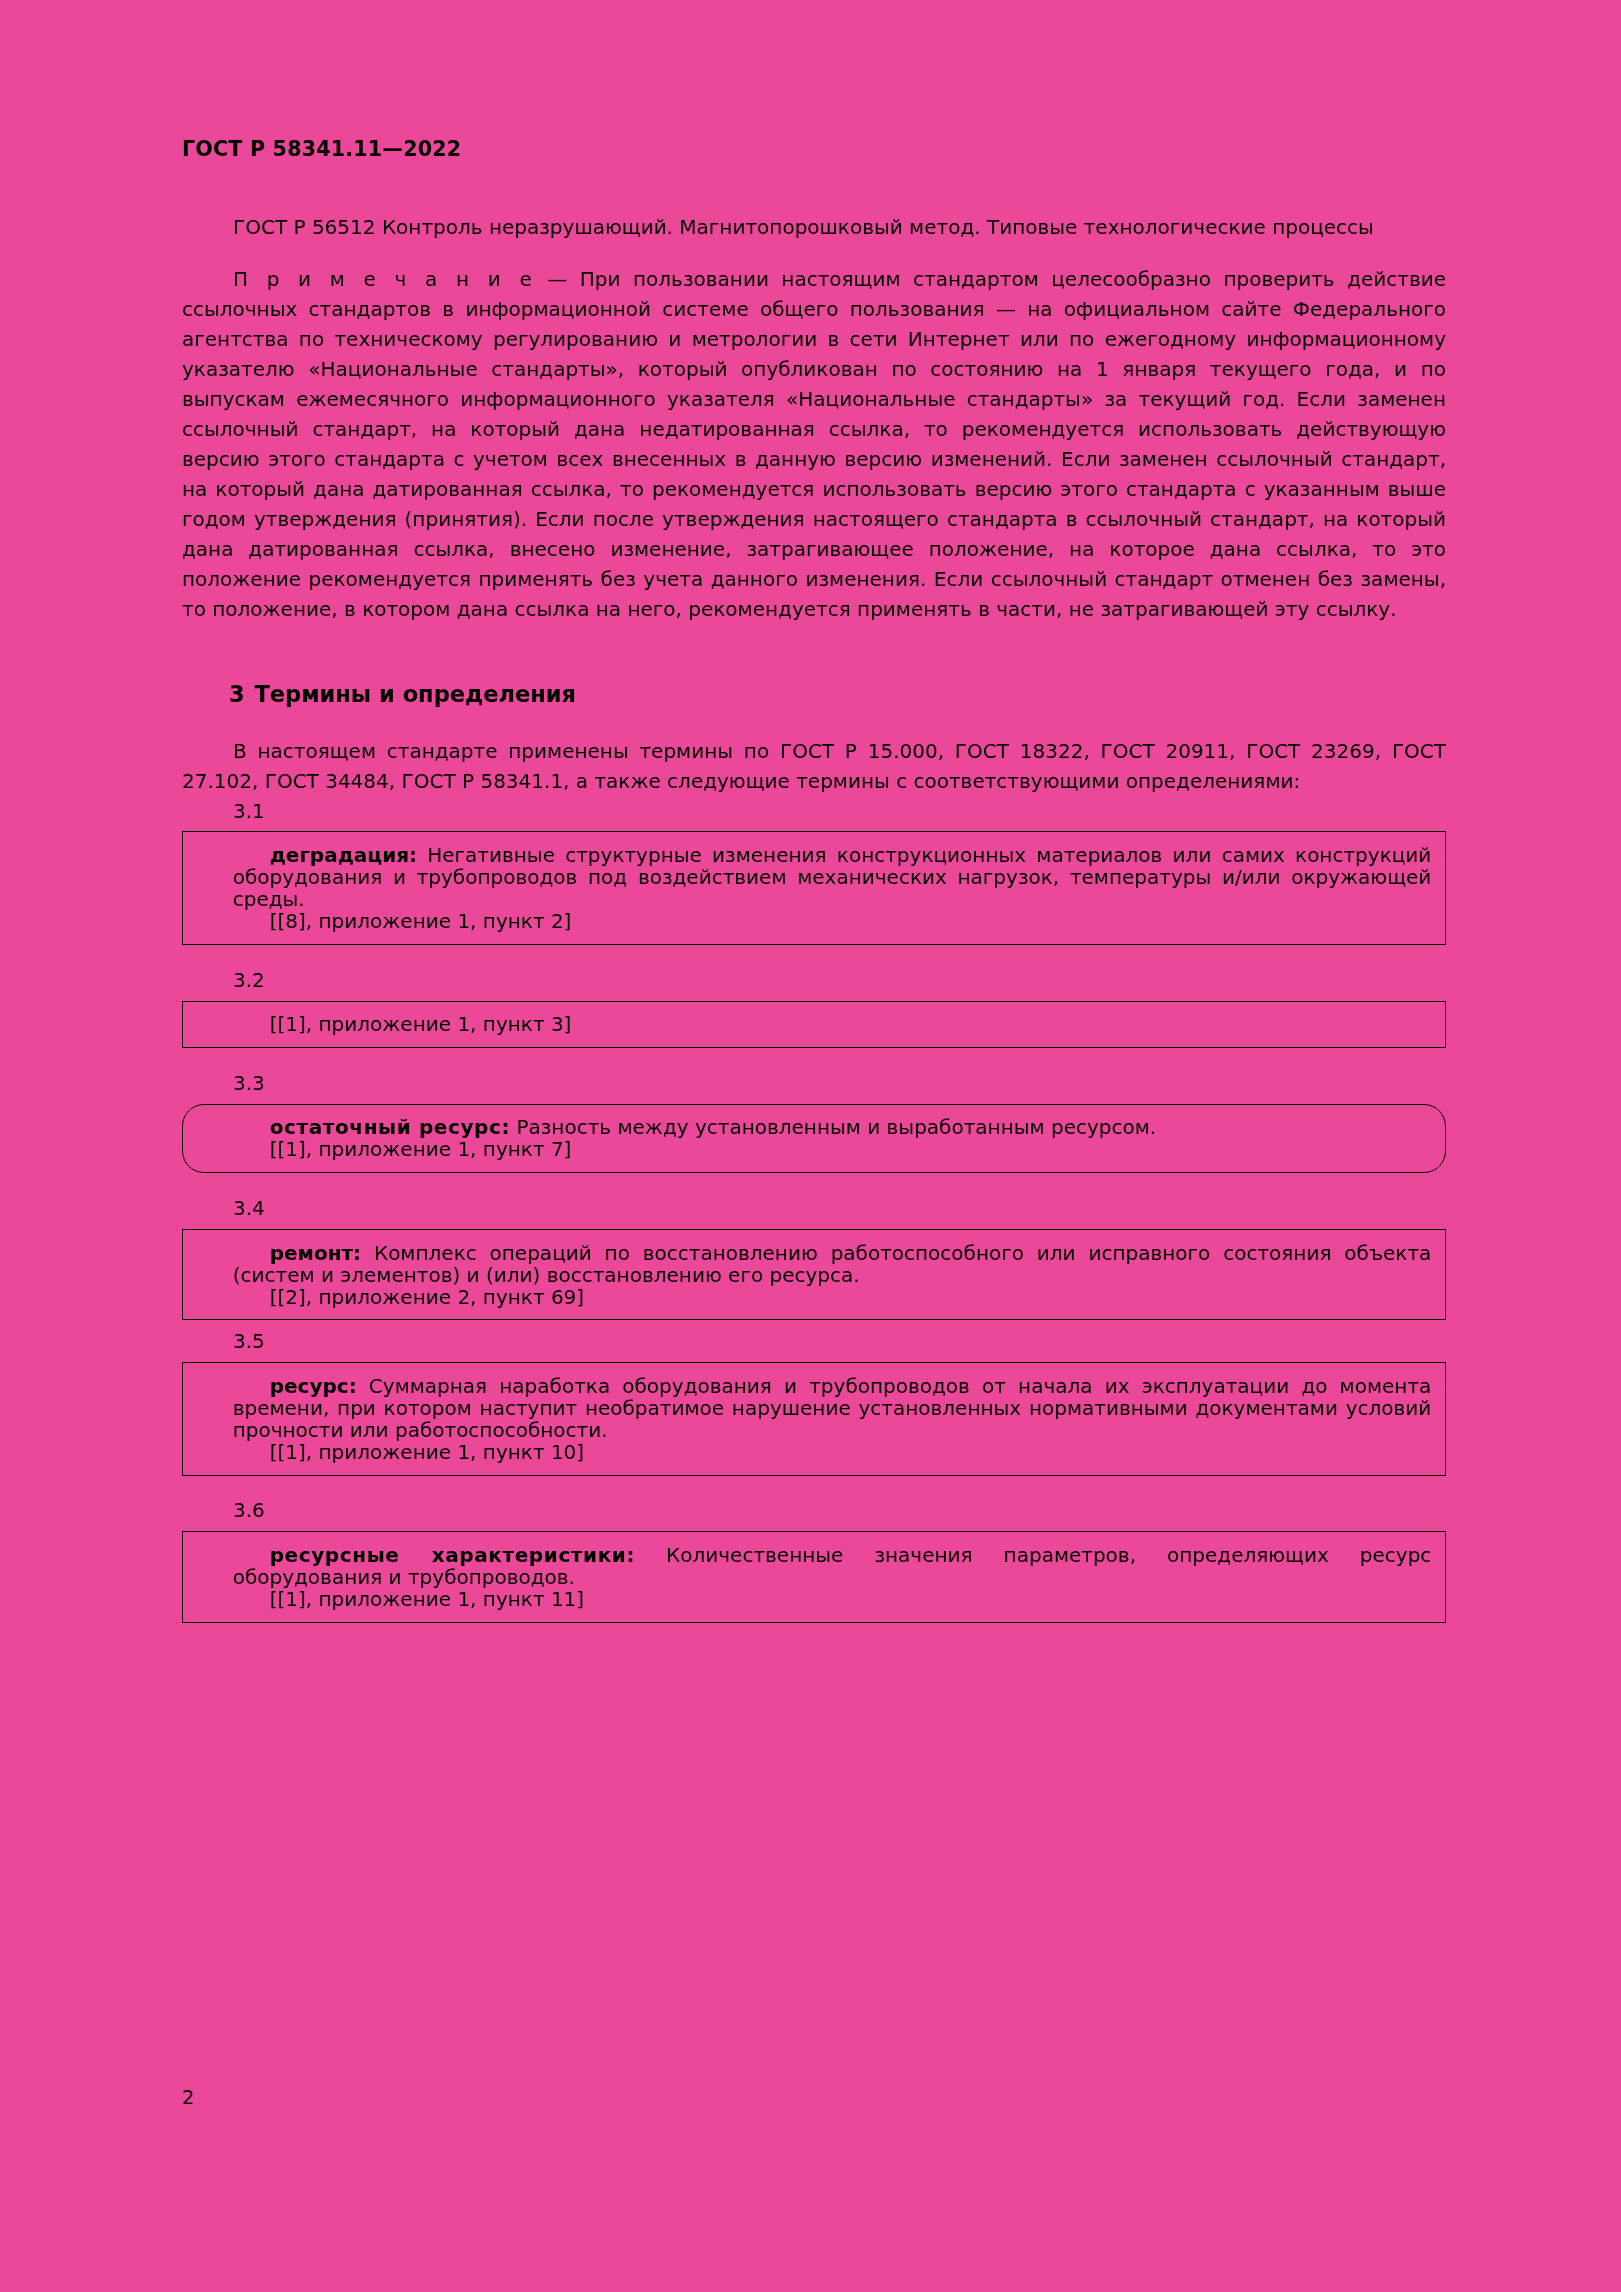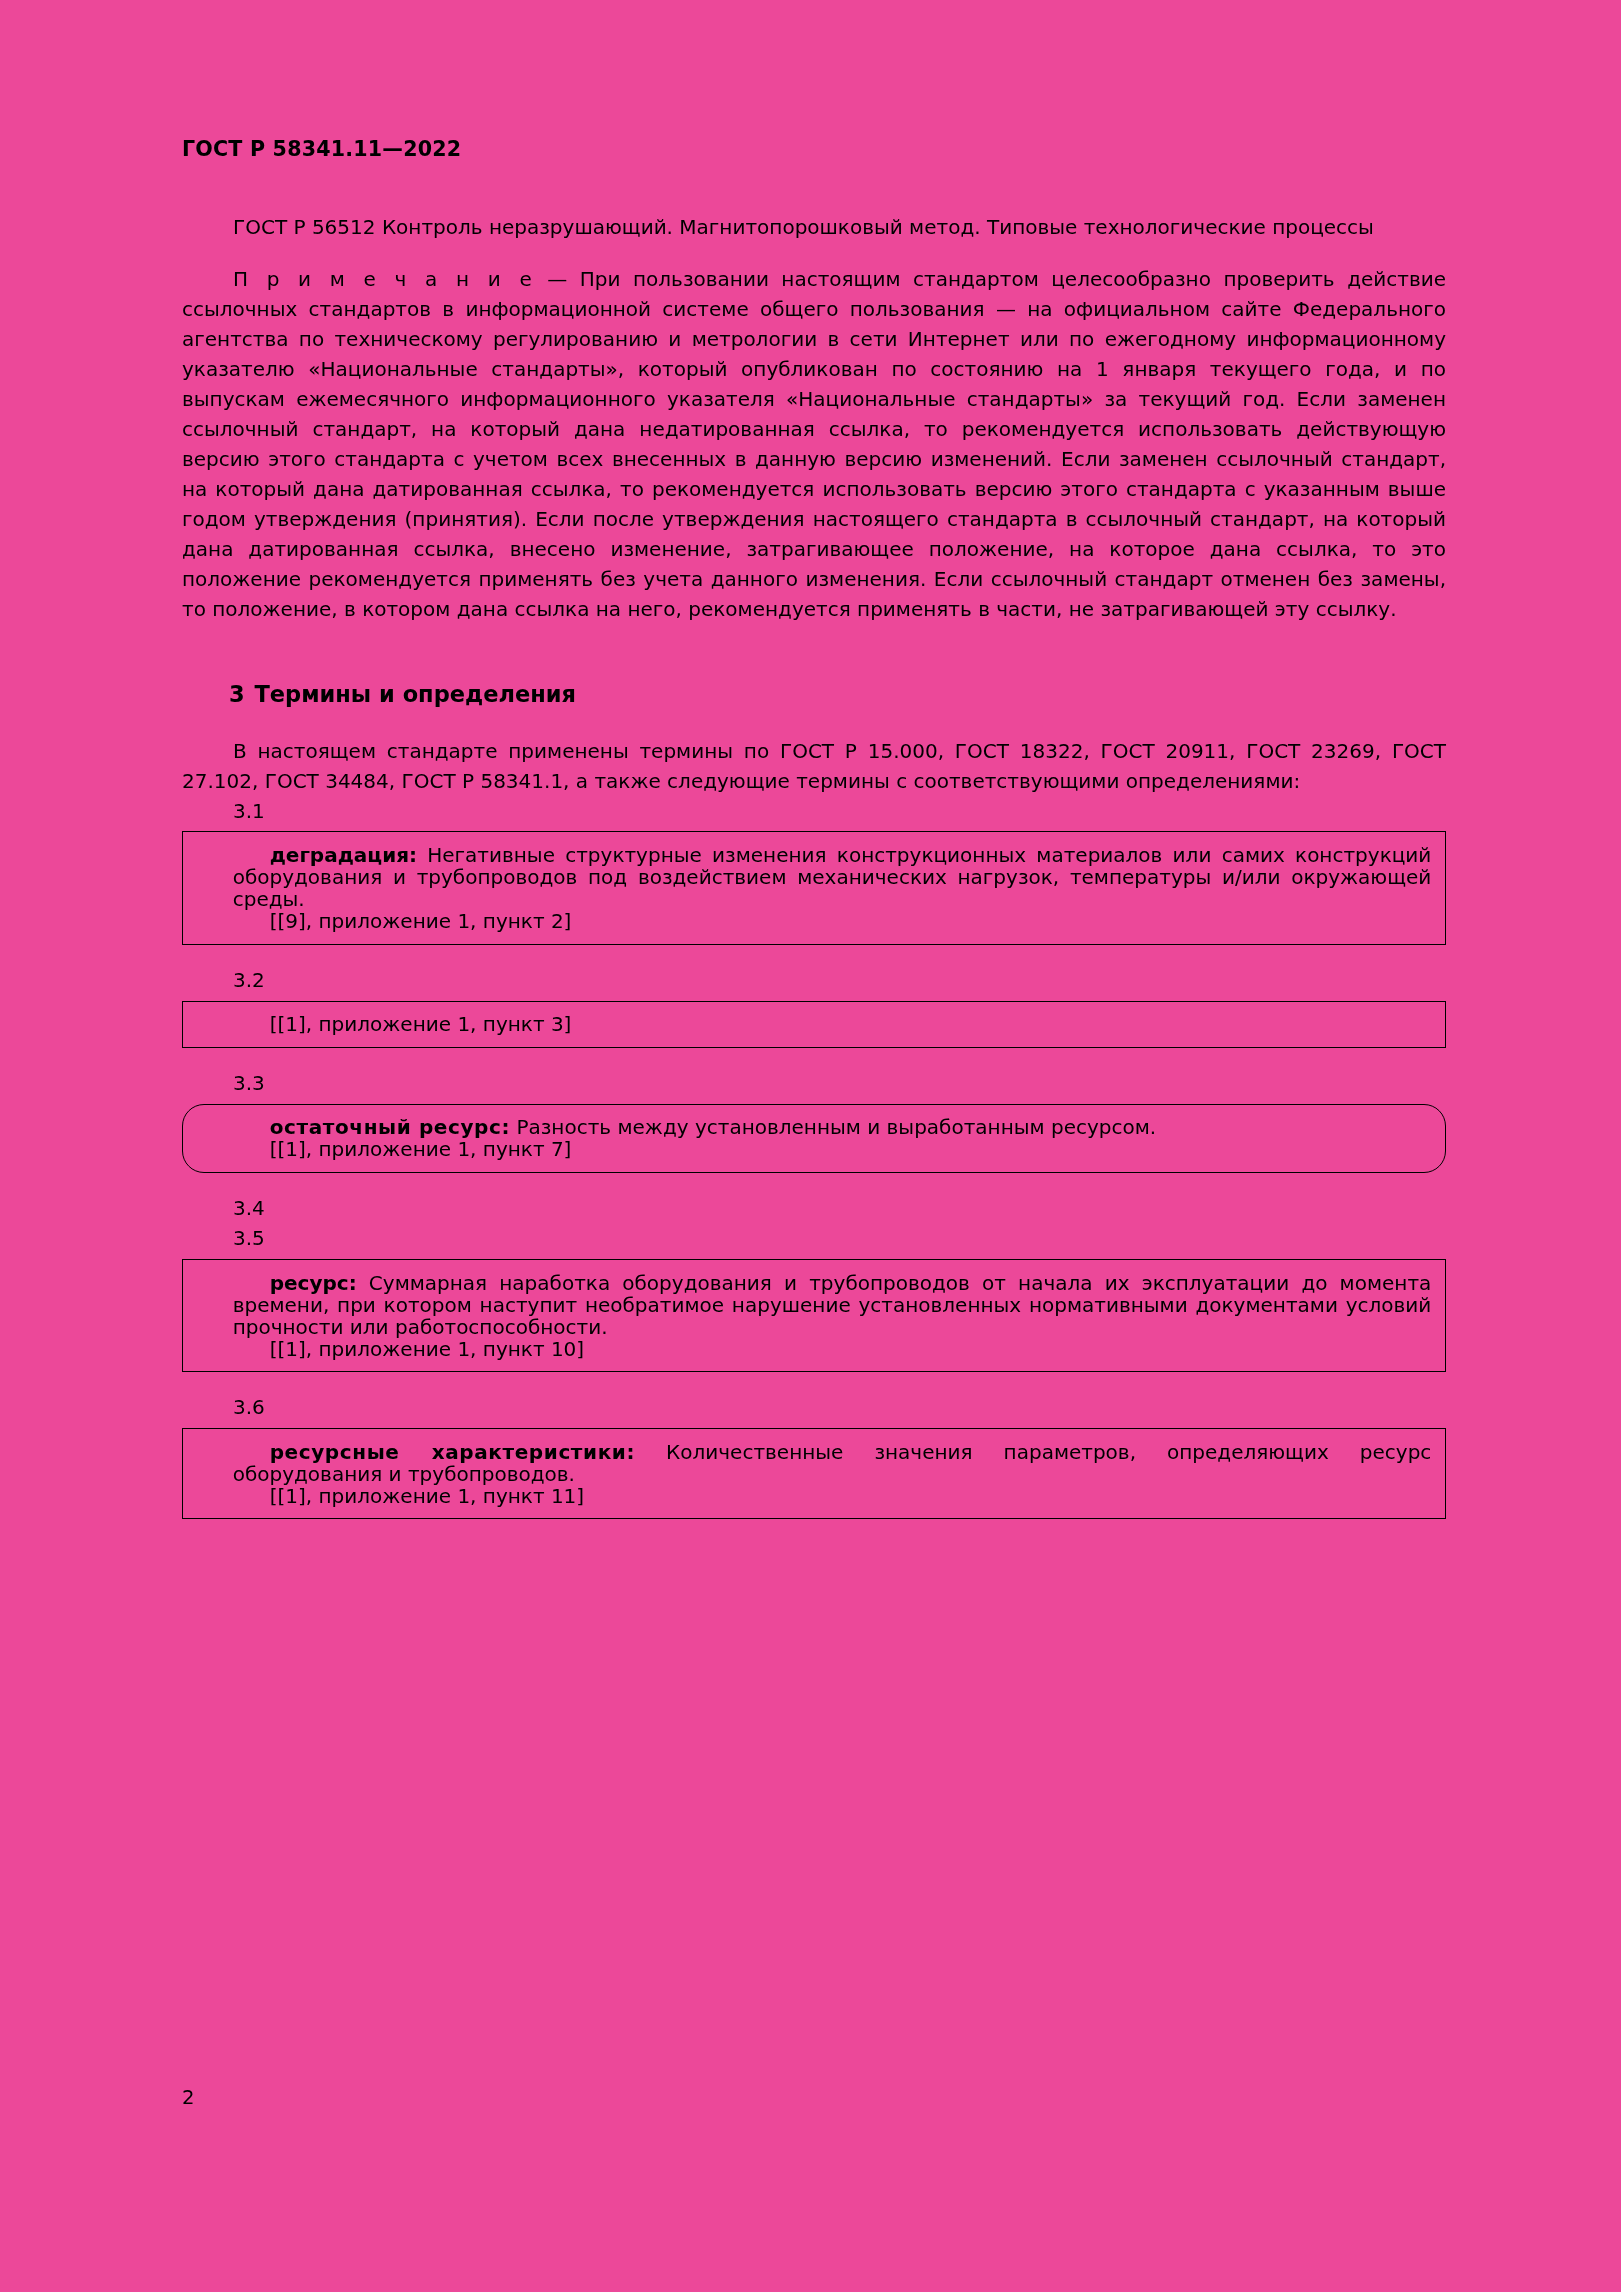--- a/index.html
+++ b/index.html
@@ -112,35 +112,39 @@
 
     <h2 class="section">
       <span class="num">3</span><span>Термины и определения</span>
     </h2>
 
     <p class="indent">В настоящем стандарте применены термины по ГОСТ Р 15.000, ГОСТ 18322, ГОСТ 20911, ГОСТ 23269, ГОСТ 27.102, ГОСТ 34484, ГОСТ Р 58341.1, а также следующие термины с соответствующими определениями:</p>
 
     <p class="term-num">3.1</p>
     <div class="term-box b31">
       <p class="first"><span class="term-name">деградация:</span> <span>Негативные структурные изменения конструкционных материалов или самих конструкций оборудования и трубопроводов под воздействием механических нагрузок, температуры и/или окружающей среды.</span></p>
-      <p class="ref">[[9], приложение 1, пункт 2]</p>
+      <p class="ref">[[8], приложение 1, пункт 2]</p>
     </div>
 
     <p class="term-num">3.2</p>
     <div class="term-box b32">
       <p class="ref">[[1], приложение 1, пункт 3]</p>
     </div>
 
     <p class="term-num">3.3</p>
     <div class="term-box b33">
       <p class="first"><span class="term-name wide">остаточный ресурс:</span> <span>Разность между установленным и выработанным ресурсом.</span></p>
       <p class="ref">[[1], приложение 1, пункт 7]</p>
     </div>
 
     <p class="term-num">3.4</p>
+    <div class="term-box b34">
+      <p class="first"><span class="term-name">ремонт:</span> <span>Комплекс операций по восстановлению работоспособного или исправного состояния объекта (систем и элементов) и (или) восстановлению его ресурса.</span></p>
+      <p class="ref">[[2], приложение 2, пункт 69]</p>
+    </div>
 
     <p class="term-num">3.5</p>
     <div class="term-box b35">
       <p class="first"><span class="term-name">ресурс:</span> <span>Суммарная наработка оборудования и трубопроводов от начала их эксплуатации до момента времени, при котором наступит необратимое нарушение установленных нормативными документами условий прочности или работоспособности.</span></p>
       <p class="ref">[[1], приложение 1, пункт 10]</p>
     </div>
 
     <p class="term-num">3.6</p>
     <div class="term-box b36">
       <p class="first"><span class="term-name wide">ресурсные характеристики:</span> <span>Количественные значения параметров, определяющих ресурс оборудования и трубопроводов.</span></p>

